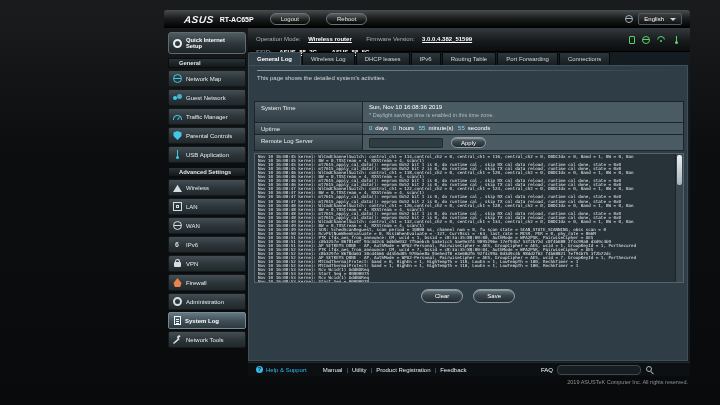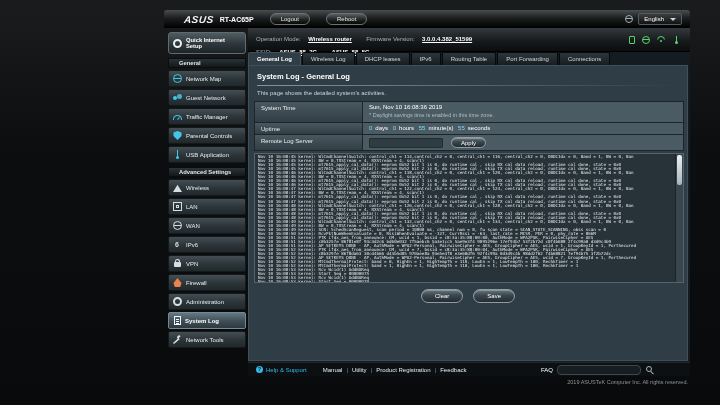--- a/index.html
+++ b/index.html
@@ -265,21 +265,20 @@
     <div class="tab active">General Log</div>
     <div class="tab">Wireless Log</div>
     <div class="tab">DHCP leases</div>
     <div class="tab">IPv6</div>
     <div class="tab">Routing Table</div>
     <div class="tab">Port Forwarding</div>
     <div class="tab">Connections</div>
   </div>
 
   <div class="panel">
-    <div class="panel-title">System Log - General Log</div>
     <div class="panel-divider"></div>
     <div class="panel-desc">This page shows the detailed system's activities.</div>
 
     <div class="info-table">
       <div class="irow irow-time">
         <div class="ilabel">System Time</div>
         <div class="ival">
           <span>Sun, Nov 10 16:08:36 2019</span>
           <span class="time-note">* Daylight savings time is enabled in this time zone.</span>
         </div>

